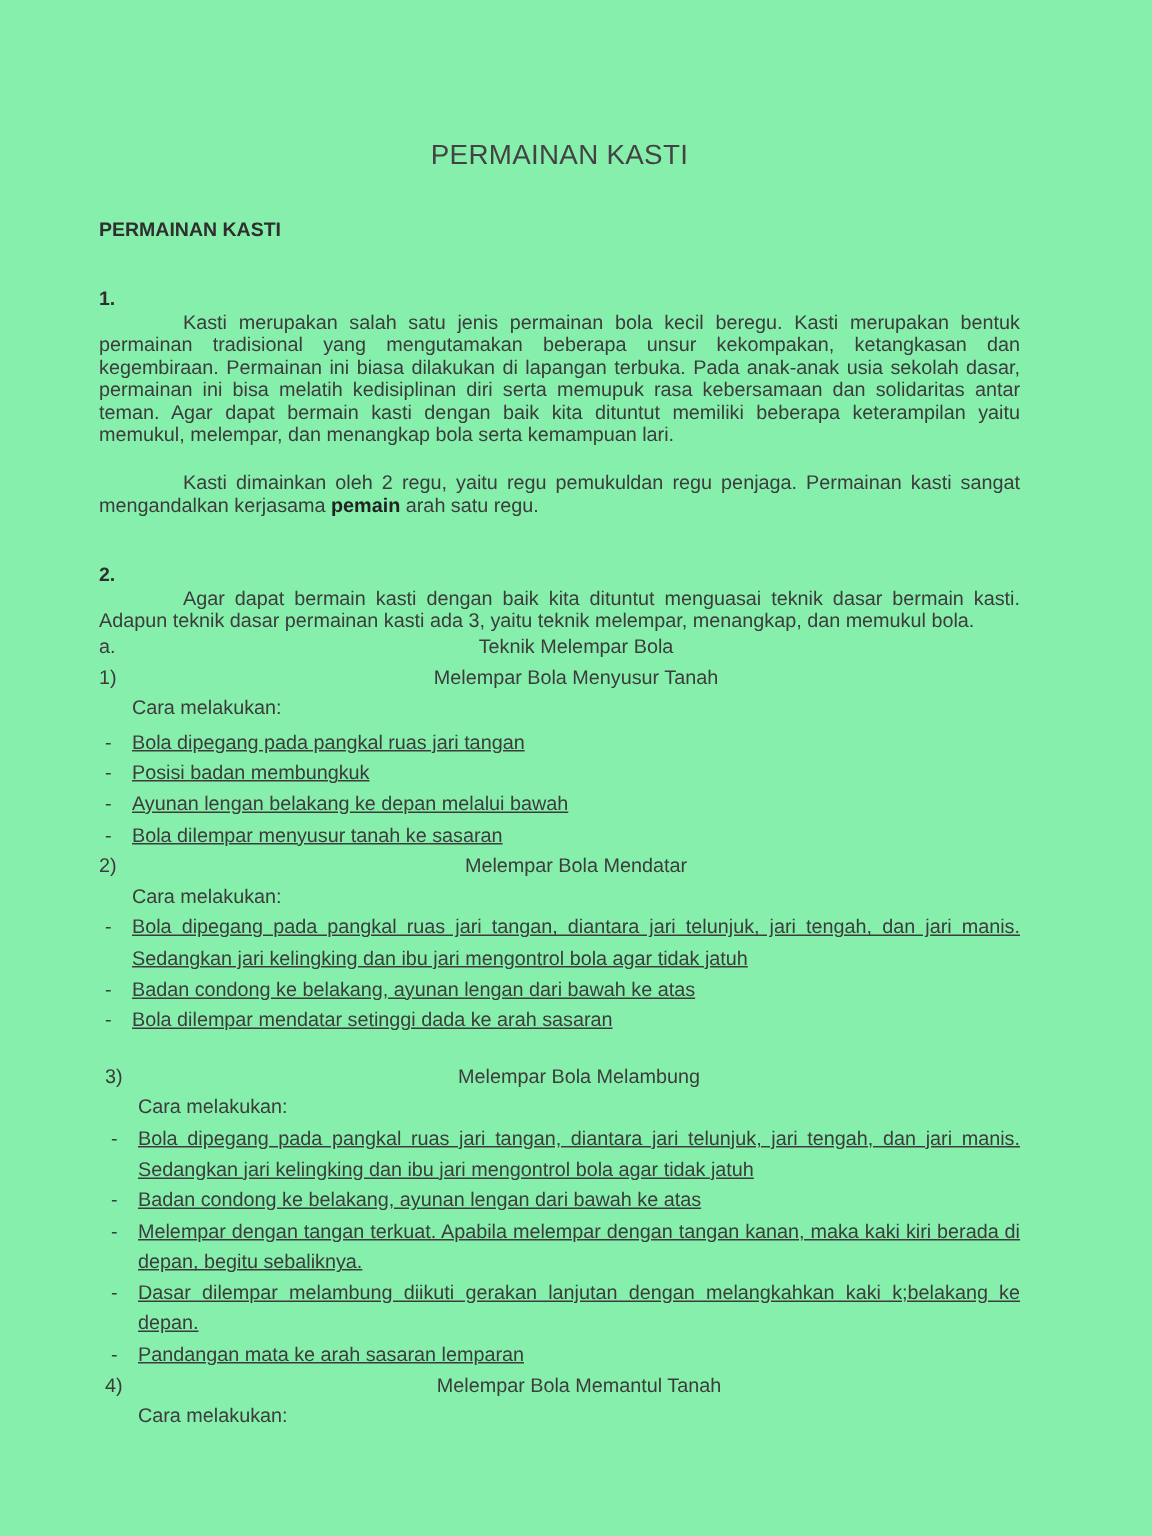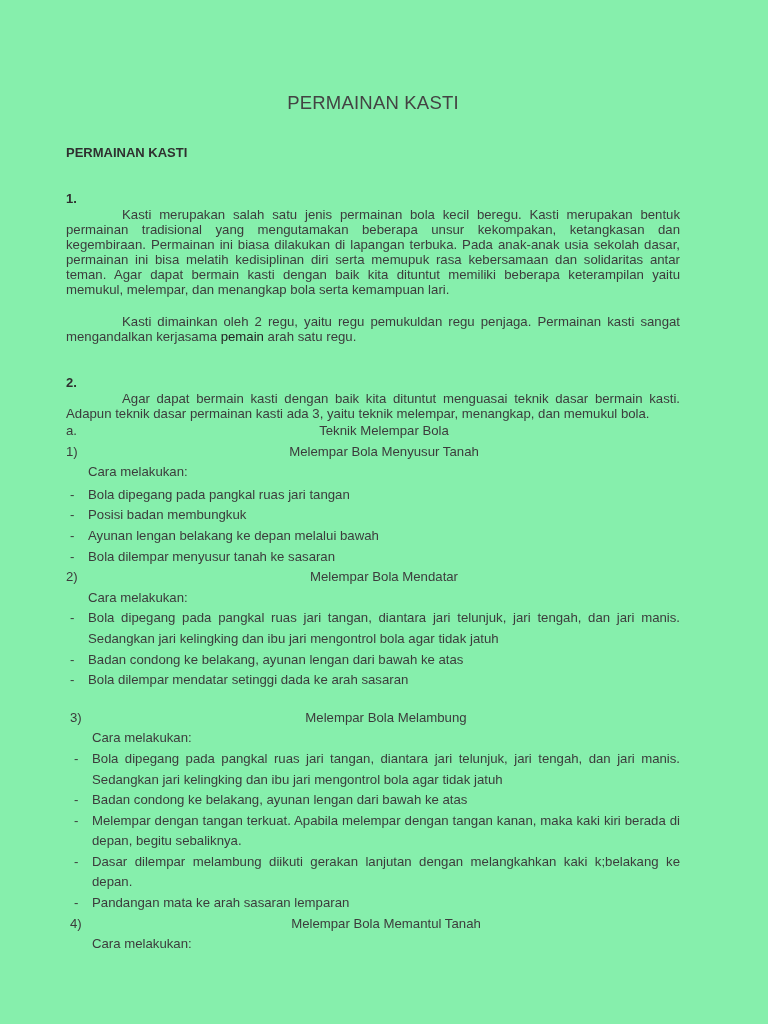--- a/index.html
+++ b/index.html
@@ -71,21 +71,21 @@
     line-height: 15px;
     text-align: justify;
     text-justify: inter-word;
     margin: 0;
     text-indent: 56px;
     color: #3c3c3c;
   }
   .para.tight { padding-top: 1px; }
   .para.spaced { padding-top: 17px; }
 
-  .para b { font-weight: normal; color: #222; }
+  .para b { font-weight: bold; color: #222; }
 
   
   .marked {
     display: flex;
     font-size: 13.2px;
     line-height: 20.6px;
     color: #3c3c3c;
     margin: 0;
   }
   .marked .mk {
@@ -113,20 +113,21 @@
   }
   .dash .mk {
     flex: 0 0 18px;
     width: 18px;
     text-align: left;
   }
   .dash .bd {
     flex: 1 1 auto;
     text-align: justify;
     text-justify: inter-word;
+    text-decoration: underline;
   }
   .dash .bd.nojust { text-align: left; }
 
   .group-1 { padding-top: 2px; }
   .group-3 { padding-left: 4px; padding-top: 17px; }
   .group-3 .dash { padding-left: 4px; }
 </style>
 </head>
 <body>
 

